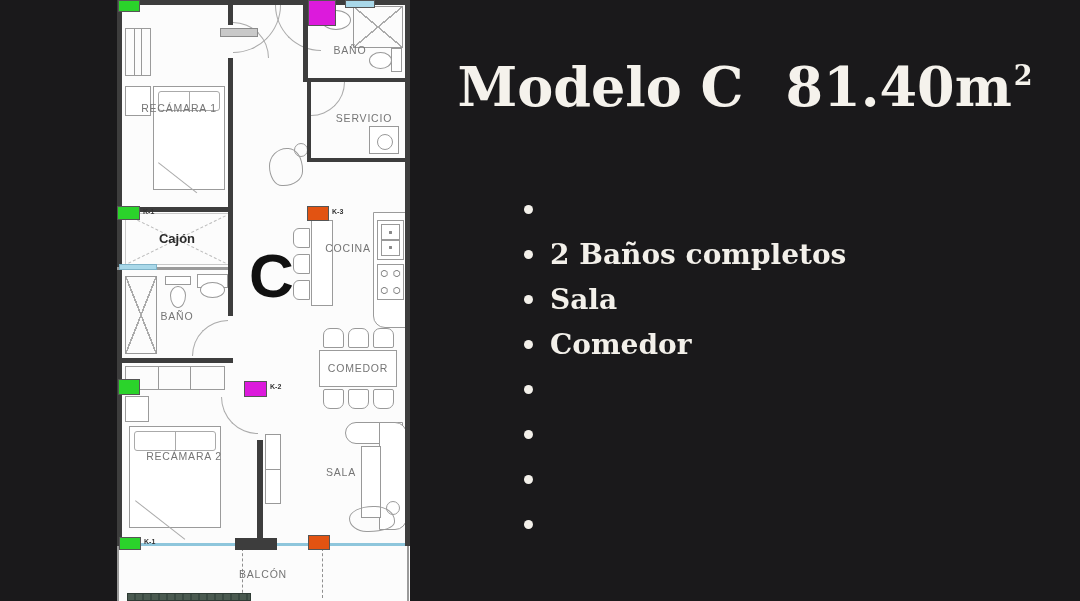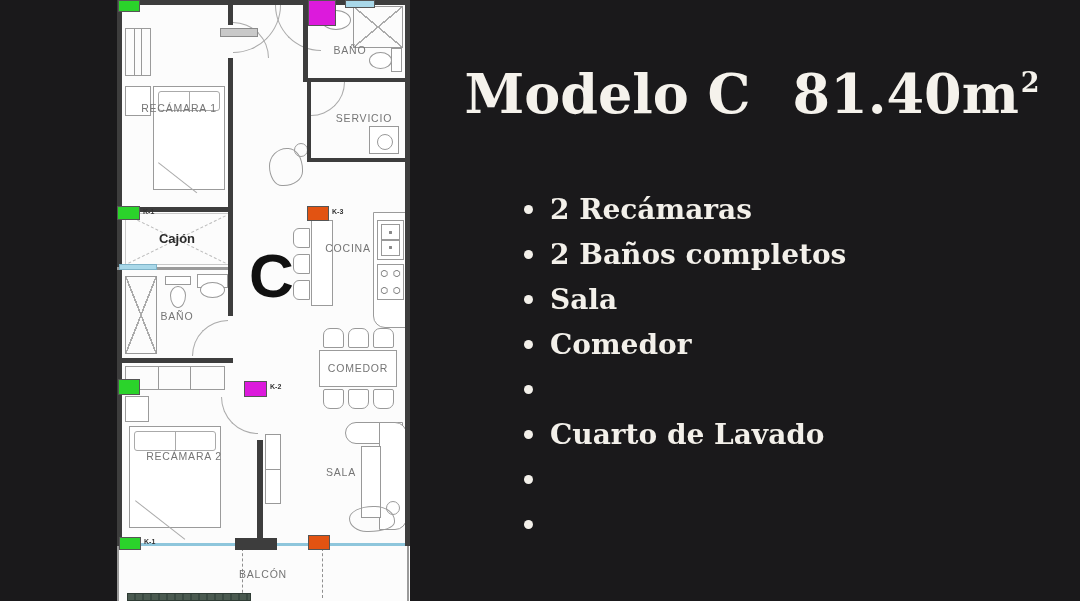--- a/index.html
+++ b/index.html
@@ -172,47 +172,45 @@
   <div class="klabel" style="left:215px;top:208px">K-3</div>
   <div class="marker" style="left:1px;top:379px;width:22px;height:16px;background:#2bd32b"></div>
   <div class="marker" style="left:127px;top:381px;width:23px;height:16px;background:#dc1adc"></div>
   <div class="klabel" style="left:153px;top:383px">K-2</div>
   <div class="marker" style="left:2px;top:537px;width:22px;height:13px;background:#2bd32b"></div>
   <div class="klabel" style="left:27px;top:538px">K-1</div>
   <div class="marker" style="left:191px;top:535px;width:22px;height:15px;background:#e25312"></div>
 </div>
 
 <div>
-  <h1 class="panel-title" style="margin:7px">
+  <h1 class="panel-title" style="margin:0">
     <span>Modelo C</span><span class="area">81.40m</span><span class="sup">2</span>
   </h1>
 
   <ul class="features">
     <li>
         <span class="bullet"></span>
-        <span>2 Recámaras</span>
       </li>
     <li>
         <span class="bullet"></span>
         <span>2 Baños completos</span>
       </li>
     <li>
         <span class="bullet"></span>
         <span>Sala</span>
       </li>
     <li>
         <span class="bullet"></span>
         <span>Comedor</span>
       </li>
     <li>
         <span class="bullet"></span>
       </li>
     <li>
         <span class="bullet"></span>
-        <span>Cuarto de Lavado</span>
       </li>
     <li>
         <span class="bullet"></span>
       </li>
     <li>
         <span class="bullet"></span>
       </li>
   </ul>
 </div>
 

